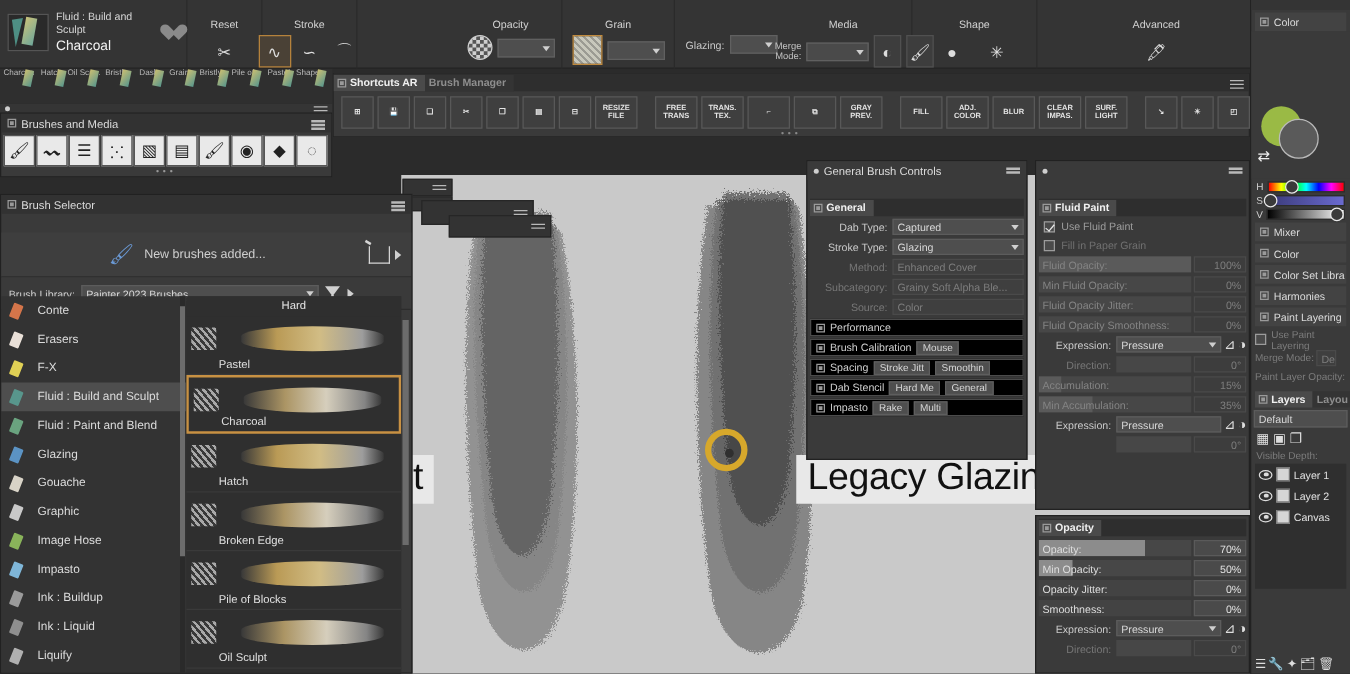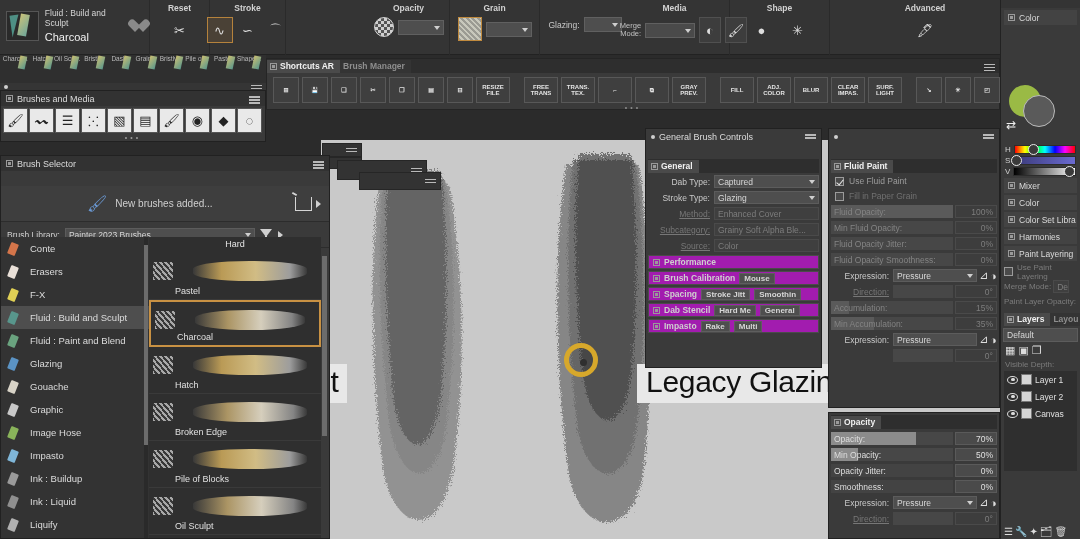--- a/index.html
+++ b/index.html
@@ -18,52 +18,52 @@
   .sqicon:after{ content:""; position:absolute; left:1px; top:1px; width:3px; height:3px; background:#9a9a9a;}
   .ttl { position:absolute; height:15px; background:#323232; display:flex; align-items:center;
          font-size:9px; color:#dcdcdc; padding:0 5px; gap:4px; width:100%; }
   .grip { width:11px; height:8px; flex:none; }
   .grip i { display:block; height:1.5px; background:#b9b9b9; margin:1.6px 0; }
   .dot { width:4px;height:4px;border-radius:50%;background:#cfcfcf;flex:none;}
 
   
   .row { display:flex; align-items:center; height:15px; margin:1px 2px; font-size:8.5px;}
   .lbl { text-align:right; padding-right:4px; color:#c9c9c9; white-space:nowrap; overflow:hidden;}
-  .lbl.off { color:#777;text-decoration:underline; }
+  .lbl.off { color:#777; }
   .field { background:#4e4e4e; border:1px solid #5c5c5c; height:13px; flex:1;
            font-size:8.5px; color:#d8d8d8; display:flex; align-items:center; padding:0 3px;
            position:relative; overflow:hidden; white-space:nowrap;}
   .field.off { background:#3f3f3f; color:#7d7d7d; border-color:#4a4a4a;}
   .caret { position:absolute; right:3px; top:4px; border-left:3px solid transparent;
            border-right:3px solid transparent; border-top:4px solid #cfcfcf;}
   .slider { position:relative; background:#474747; height:13px; flex:1; overflow:hidden;
             font-size:8.5px; color:#dedede; display:flex; align-items:center; padding-left:3px;}
   .slider .fill { position:absolute; left:0; top:0; bottom:0; background:#8c8c8c; }
   .slider span { position:relative; z-index:2; }
   .slider.off { color:#848484; }
   .slider.off .fill { background:#5a5a5a; }
   .numbox { width:42px; height:13px; background:#4a4a4a; border:1px solid #5a5a5a;
             font-size:8.5px; color:#e0e0e0; text-align:right; padding-right:3px;
             display:flex; align-items:center; justify-content:flex-end; flex:none; margin-left:2px;}
   .numbox.off { background:#3d3d3d; color:#7e7e7e; border-color:#4a4a4a;}
-  .sect { background:#a21caf; border:1px solid #4b4b4b; height:14px; margin:2px;
-          display:flex; align-items:center; gap:4px; padding:0 4px; font-size:8.5px;font-weight:bold;}
+  .sect { background:#000000; border:1px solid #4b4b4b; height:14px; margin:2px;
+          display:flex; align-items:center; gap:4px; padding:0 4px; font-size:8.5px;}
   .chip { background:#4e4e4e; border:1px solid #5e5e5e; font-size:8px; padding:0 4px;
           color:#d6d6d6; height:11px; display:flex; align-items:center;}
   .chk { width:9px;height:9px;border:1px solid #9b9b9b;background:#4a4a4a;flex:none;
          position:relative;}
   .chk.on:after{content:"";position:absolute;left:2px;top:0px;width:3px;height:6px;
          border:solid #e8e8e8;border-width:0 1.5px 1.5px 0;transform:rotate(40deg);}
 
   
   #topbar { position:absolute; left:0; top:0; width:1000px; height:55px; background:#343434;
             border-bottom:1px solid #222; }
   .tb-grp { position:absolute; top:0; height:55px; border-right:1px solid #2a2a2a;
             display:flex; flex-direction:column; align-items:center; }
-  .tb-cap { font-size:8.5px; color:#d2d2d2; margin-top:3px;font-weight:bold; }
+  .tb-cap { font-size:8.5px; color:#d2d2d2; margin-top:14px; }
   .tb-body { display:flex; align-items:center; gap:4px; margin-top:4px; }
   .brushprev { width:34px;height:30px;background:#2a2a2a;border:1px solid #555;position:relative;}
   .brushprev:after{content:"";position:absolute;left:4px;top:3px;width:0;height:0;
      border-left:9px solid #4e8f84; border-bottom:22px solid transparent; transform:rotate(-8deg);}
   .brushprev:before{content:"";position:absolute;left:12px;top:2px;width:9px;height:22px;
      background:linear-gradient(120deg,#c9c27a,#6fa79a); transform:rotate(10deg);}
   .heart { width:15px;height:14px;position:relative; }
   .heart:before,.heart:after{content:"";position:absolute;width:8px;height:12px;
      background:#8a8a8a;border-radius:8px 8px 0 0;top:1px;}
   .heart:before{left:0;transform:rotate(-45deg);transform-origin:0 100%;}

